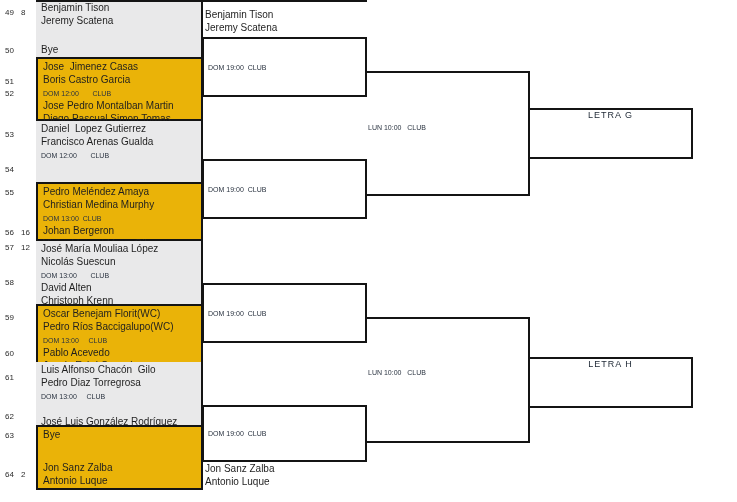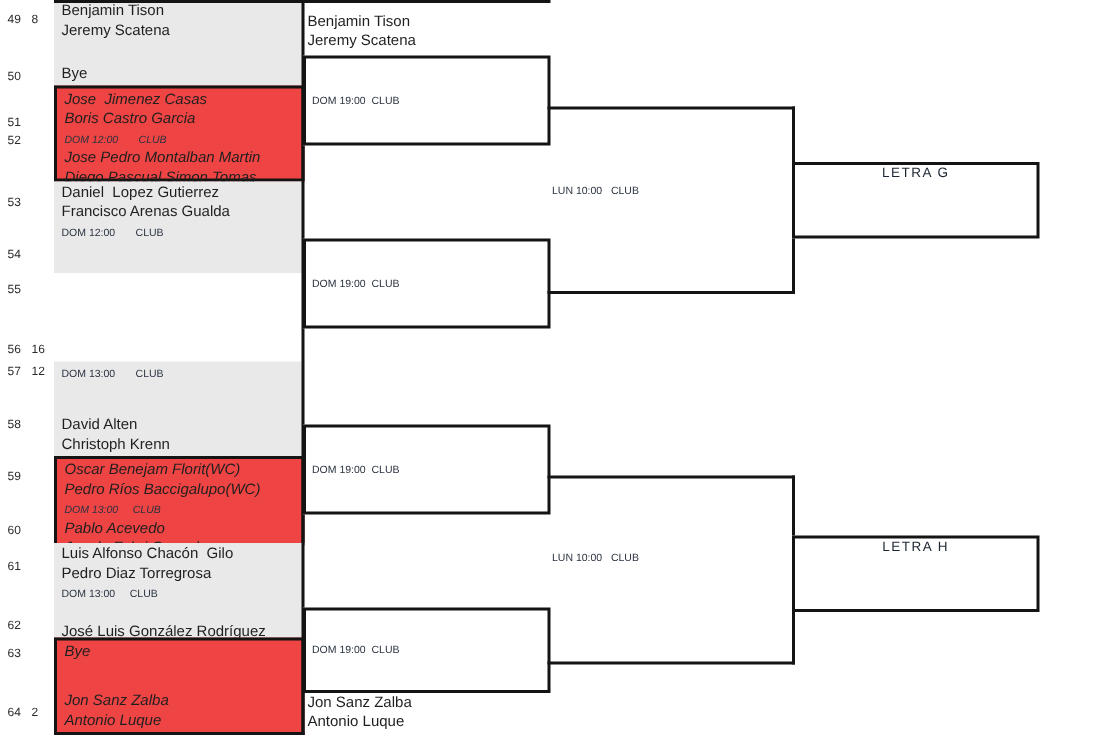--- a/index.html
+++ b/index.html
@@ -6,21 +6,21 @@
   .sheet{
     position:relative;width:737px;height:502px;background:#fff;
     font-family:"Liberation Sans",sans-serif;color:#1f1f1f;overflow:hidden;
   }
   
   .cell{
     position:absolute;left:36px;width:167px;box-sizing:border-box;
     display:flex;flex-direction:column;padding:1px 0 1px 5px;
   }
   .cell.gray{background:var(--cell-shade,#e9e9e9);}
-  .cell.boxed{background:#ef4444;border:2px solid var(--line,#000);font-style:italic;}
+  .cell.boxed{background:#eab308;border:2px solid var(--line,#000);}
   .team{display:block;}
   .team-bottom{margin-top:auto;}
   .nline{font-size:10px;line-height:13px;white-space:pre;}
   .nline:empty{display:none;}
   .time-row{font-size:7px;line-height:11px;padding-top:2px;white-space:pre;color:var(--time-color,#2a3340);}
   .time-row:empty{display:none;}
   
   .num{position:absolute;left:3px;width:13px;text-align:center;font-size:8px;line-height:9px;color:#2b2b2b;}
   .seed{position:absolute;left:21px;width:16px;text-align:left;font-size:8px;line-height:9px;color:#2b2b2b;}
   
@@ -72,22 +72,37 @@
   </div>
 
   <div class="cell gray" style="top:121px;height:61px">
     <div class="team">
       <div class="nline">Daniel  Lopez Gutierrez</div>
       <div class="nline">Francisco Arenas Gualda</div>
     </div>
     <div class="time-row">DOM 12:00       CLUB</div>
   </div>
 
+  <div class="cell boxed" style="top:182px;height:59px">
+    <div class="team">
+      <div class="nline">Pedro Meléndez Amaya</div>
+      <div class="nline">Christian Medina Murphy</div>
+    </div>
+    <div class="time-row">DOM 13:00  CLUB</div>
+    <div class="team team-bottom">
+      <div class="nline">Johan Bergeron</div>
+      <div class="nline">Victor Manuel Mena Gil</div>
+    </div>
+  </div>
 
   <div class="cell gray" style="top:241px;height:63px">
+    <div class="team">
+      <div class="nline">José María Mouliaa López</div>
+      <div class="nline">Nicolás Suescun</div>
+    </div>
     <div class="time-row">DOM 13:00       CLUB</div>
     <div class="team team-bottom">
       <div class="nline">David Alten</div>
       <div class="nline">Christoph Krenn</div>
     </div>
   </div>
 
   <div class="cell boxed" style="top:304px;height:60px">
     <div class="team">
       <div class="nline">Oscar Benejam Florit(WC)</div>

